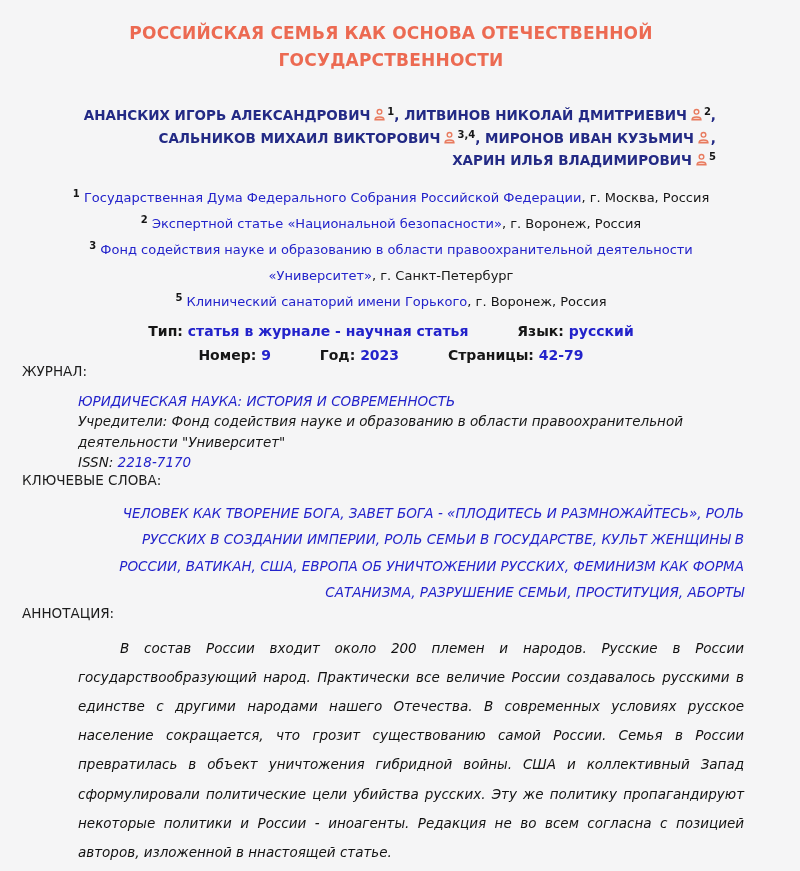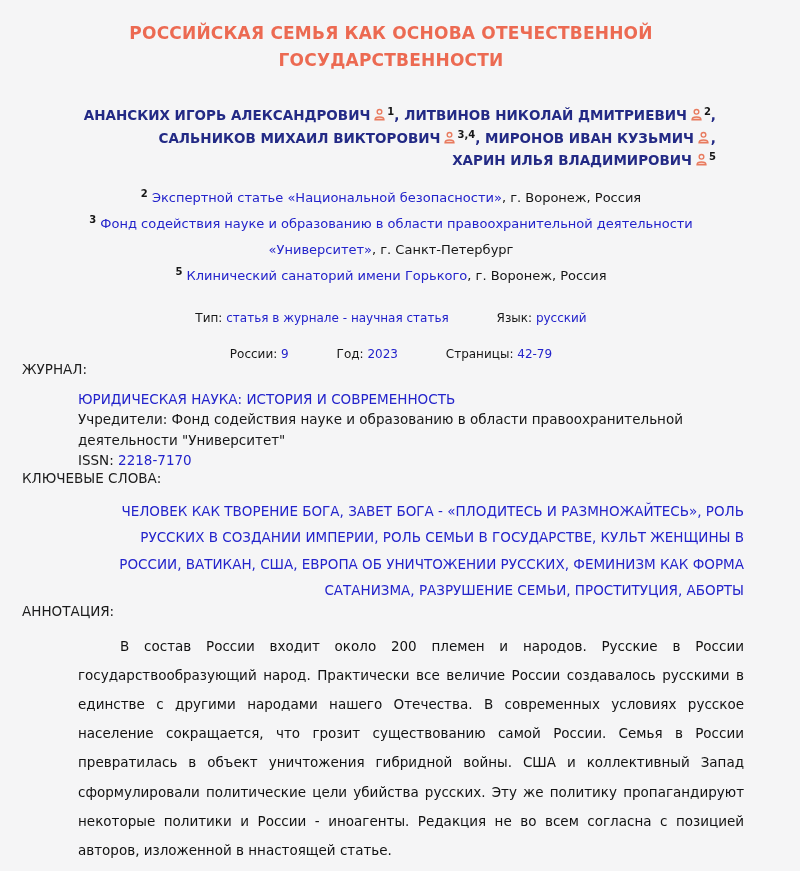--- a/index.html
+++ b/index.html
@@ -28,26 +28,26 @@
   .authors sup, .aff sup {
     font-size:10px; color:#161616; font-weight:600;
     vertical-align:super; line-height:0;
   }
   .p-icon { display:inline-block; width:13px; height:13px; margin:0 1px 0 3px; vertical-align:-1px; }
   .affiliations {
     text-align:center; margin:14px auto 0; max-width:700px;
     font-size:13px; line-height:2.0;
   }
   a.lnk, .lnk { color:#2323cb; text-decoration:none; cursor:pointer; }
-  .meta-row { text-align:center; font-size:12px; margin-top:22px; }
+  .meta-row { text-align:center; font-size:14px; margin-top:8px;font-weight:bold; }
   .meta-row .pair { margin:0 22px; }
   .meta-row .lbl { color:#161616; }
   
   .sec-head { font-size:13.5px; color:#1c1c1c; }
-  .sec-body { margin-left:56px; margin-right:16px; }
+  .sec-body { margin-left:56px; margin-right:16px;font-style:italic; }
   .journal-body { margin-top:12px; font-size:13.5px; line-height:1.5; max-width:668px; }
   .keywords-body {
     margin-top:12px; font-size:13.5px; line-height:1.95;
     color:#2323cb; max-width:668px; cursor:pointer;text-align:right;
   }
   .annot-body {
     margin-top:13px; font-size:13.5px; line-height:2.15;
     text-align:justify; text-indent:42px; max-width:672px; color:#111;
   }
 </style>
@@ -75,31 +75,32 @@
             <circle cx="7" cy="4.1" r="2.5" fill="none" stroke="#e87b5f" stroke-width="1.5"></circle>
             <path d="M2.2 12.6 C2.2 8.7 11.8 8.7 11.8 12.6 Z" fill="#f8d0c6" stroke="#e87b5f" stroke-width="1.5"></path>
           </svg></span><sup></sup></span><span class="author-sep">, </span>
     <span class="author"><span>ХАРИН ИЛЬЯ ВЛАДИМИРОВИЧ</span><span class="p-icon"><svg viewBox="0 0 14 14" width="13" height="13">
             <circle cx="7" cy="4.1" r="2.5" fill="none" stroke="#e87b5f" stroke-width="1.5"></circle>
             <path d="M2.2 12.6 C2.2 8.7 11.8 8.7 11.8 12.6 Z" fill="#f8d0c6" stroke="#e87b5f" stroke-width="1.5"></path>
           </svg></span><sup>5</sup></span>
   </div>
 
   <div class="affiliations">
+    <div class="aff"><sup>1</sup> <span class="lnk">Государственная Дума Федерального Собрания Российской Федерации</span><span>, г. Москва, Россия</span></div>
     <div class="aff"><sup>2</sup> <span class="lnk">Экспертной статье «Национальной безопасности»</span><span>, г. Воронеж, Россия</span></div>
     <div class="aff"><sup>3</sup> <span class="lnk">Фонд содействия науке и образованию в области правоохранительной деятельности «Университет»</span><span>, г. Санкт-Петербург</span></div>
     <div class="aff"><sup>5</sup> <span class="lnk">Клинический санаторий имени Горького</span><span>, г. Воронеж, Россия</span></div>
   </div>
 
   <div class="meta-row">
     <span class="pair"><span class="lbl">Тип:</span> <span class="lnk">статья в журнале - научная статья</span></span>
     <span class="pair"><span class="lbl">Язык:</span> <span class="lnk">русский</span></span>
   </div>
   <div class="meta-row">
-    <span class="pair"><span class="lbl">России:</span> <span class="lnk">9</span></span>
+    <span class="pair"><span class="lbl">Номер:</span> <span class="lnk">9</span></span>
     <span class="pair"><span class="lbl">Год:</span> <span class="lnk">2023</span></span>
     <span class="pair"><span class="lbl">Страницы:</span> <span class="lnk">42-79</span></span>
   </div>
 
   <div class="sec-head">ЖУРНАЛ:</div>
   <div class="sec-body journal-body">
     <div class="lnk">ЮРИДИЧЕСКАЯ НАУКА: ИСТОРИЯ И СОВРЕМЕННОСТЬ</div>
     <div>Учредители: Фонд содействия науке и образованию в области правоохранительной деятельности "Университет"</div>
     <div><span class="lbl">ISSN:</span> <span class="lnk">2218-7170</span></div>
   </div>

